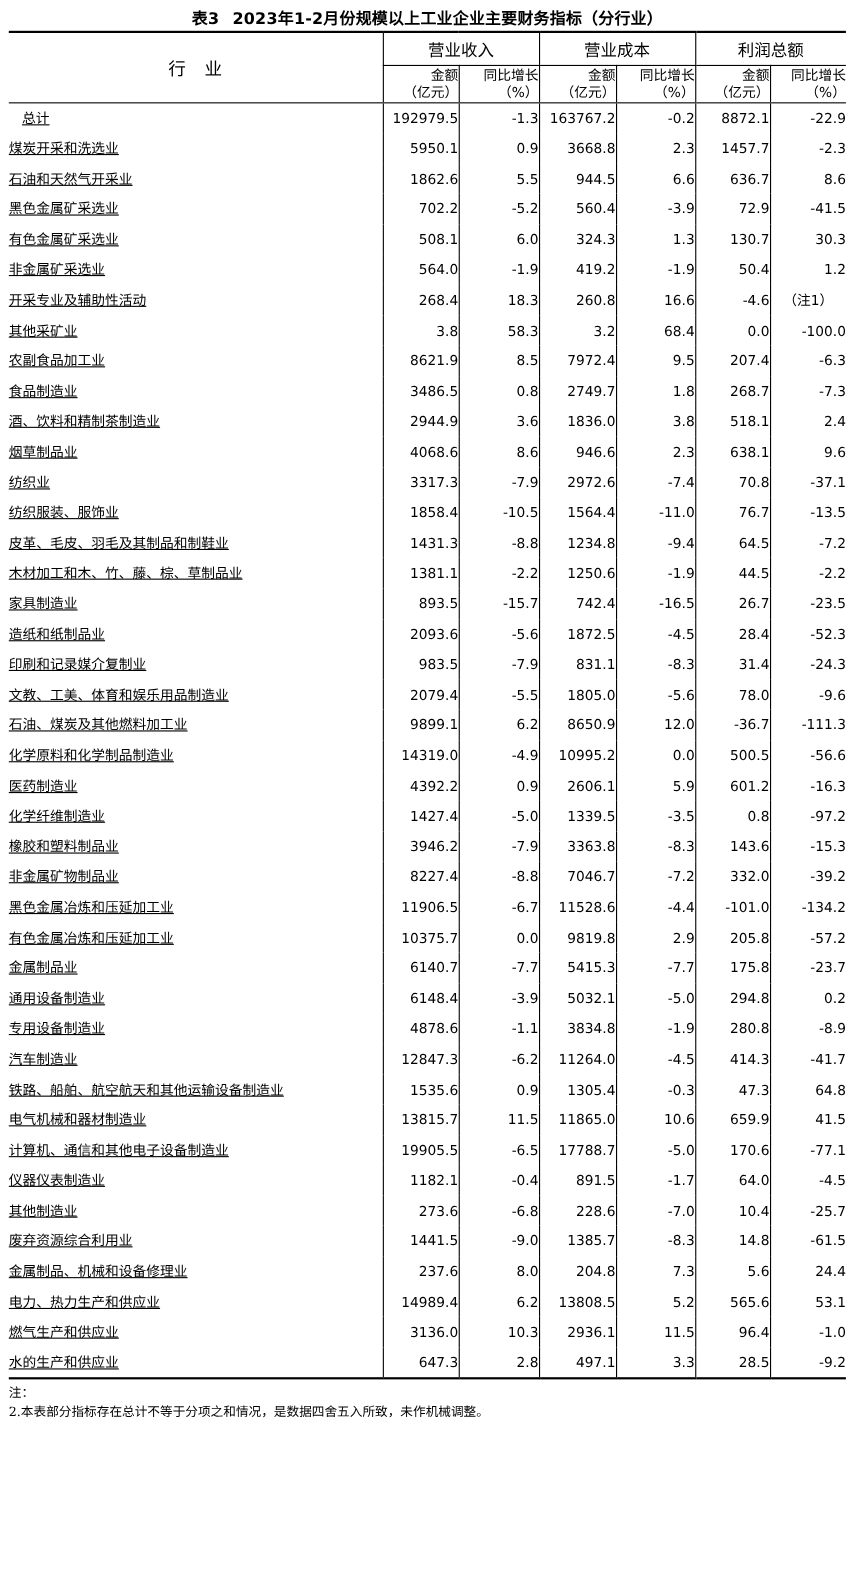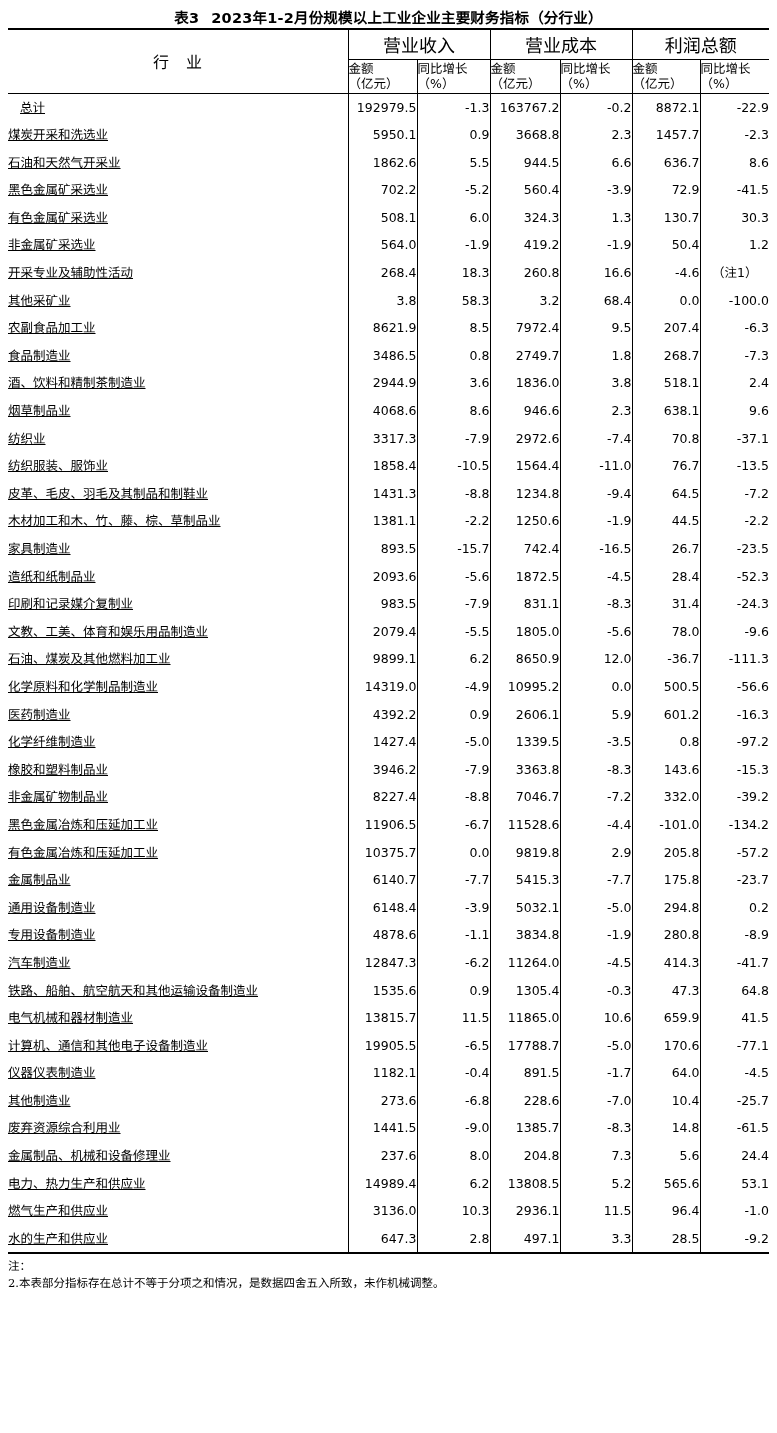--- a/index.html
+++ b/index.html
@@ -66,25 +66,25 @@
   .bd-left-thin { border-left: 1px solid #000; }
 
   
   .hdr-ind {
     text-align: center;
     font-size: 16px;
     letter-spacing: 0.5px;
   }
   .hdr-grp {
     text-align: center;
-    font-size: 18px;
+    font-size: 15px;
     height: 30px;
   }
   .hdr-sub {
-    text-align: left;
+    text-align: right;
     font-size: 12.5px;
     line-height: 15px;
     height: 34px;
     padding: 2px 0;
   }
   .hdr-sub .l2 { display: block; }
 
   
   tbody td {
     height: 27.6px;

